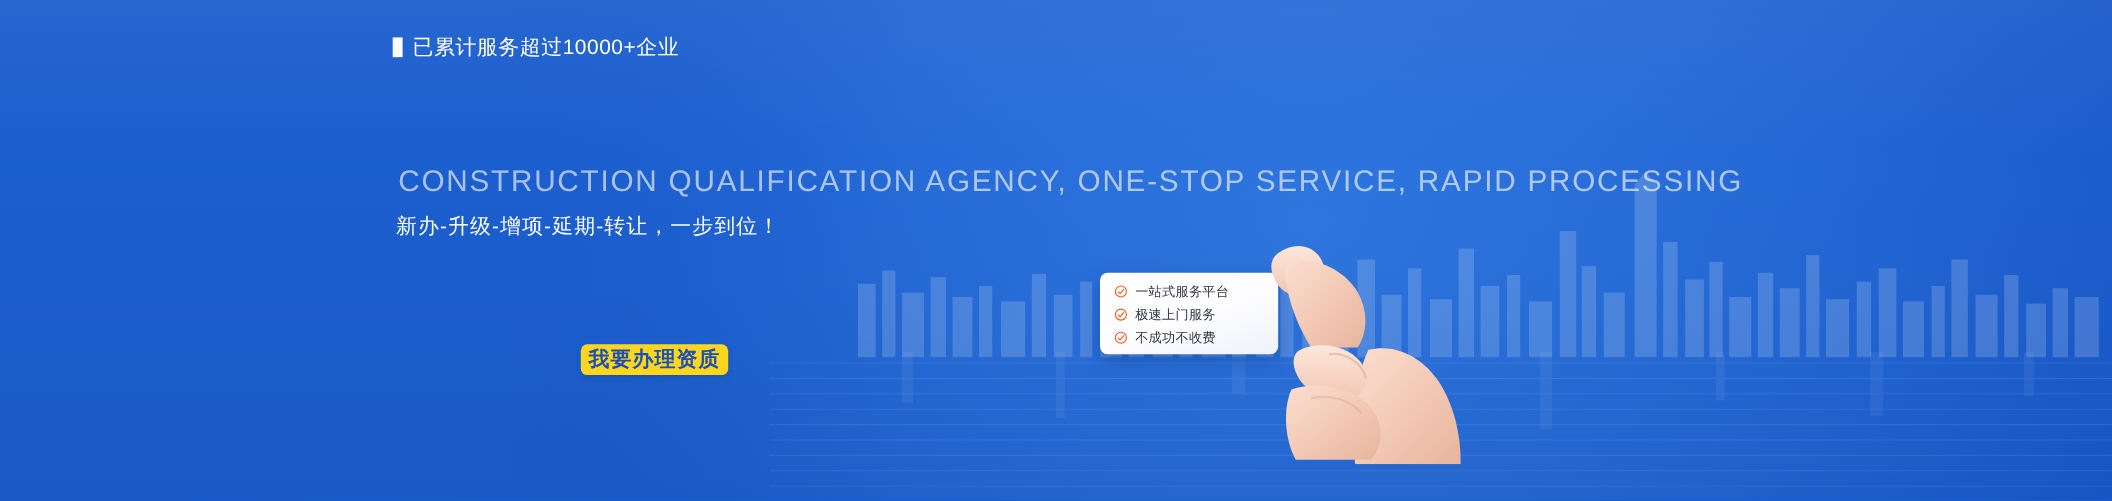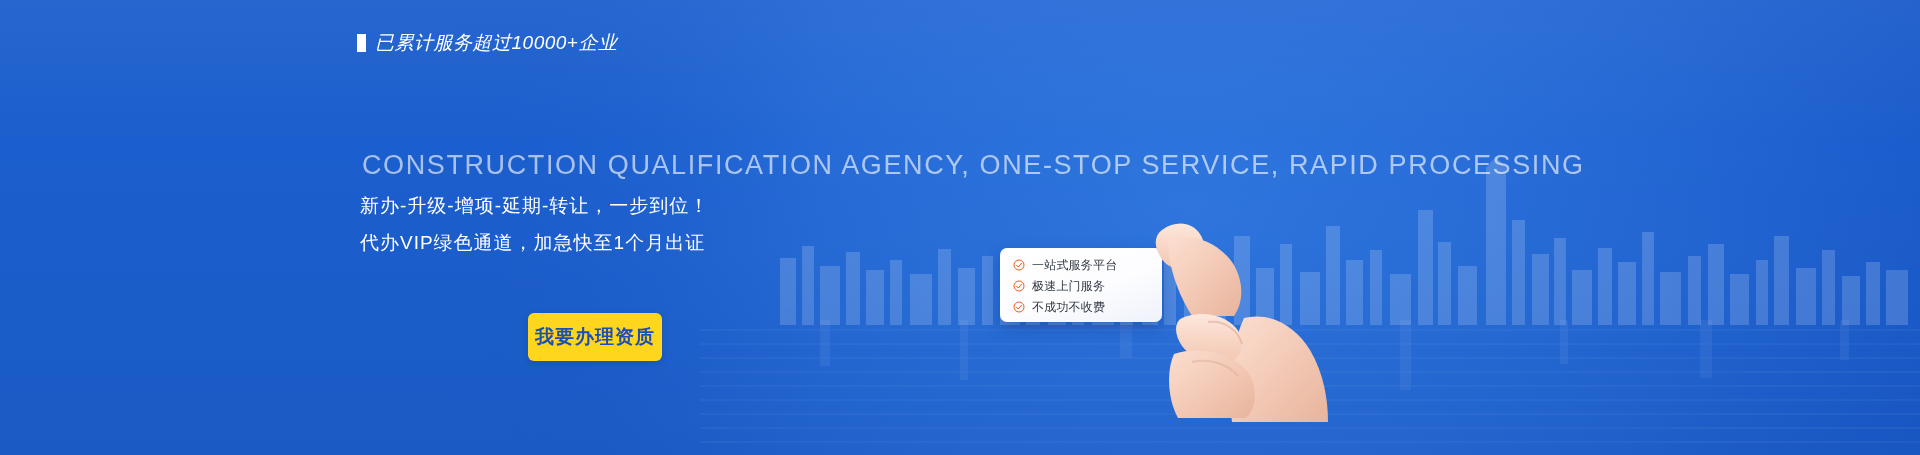--- a/index.html
+++ b/index.html
@@ -31,21 +31,21 @@
   }
   .bg-sheen{
     position:absolute;left:0;top:0;width:1920px;height:455px;
     background:linear-gradient(180deg, rgba(255,255,255,.05) 0%, rgba(255,255,255,0) 32%, rgba(0,0,0,.04) 100%);
     pointer-events:none;
   }
 
   
   .eyebrow{
     position:absolute;left:357px;top:30px;
-    display:flex;align-items:center;gap:9px;font-style:italic;
+    display:flex;align-items:center;gap:9px;
   }
   .eyebrow-bullet{
     width:9px;height:18px;background:#ffffff;display:block;
   }
   .eyebrow-text{
     color:#ffffff;font-size:19px;letter-spacing:.5px;font-weight:400;
     white-space:nowrap;
   }
 
   
@@ -69,21 +69,21 @@
   .body-line{
     position:absolute;left:360px;
     color:#ffffff;font-size:19px;letter-spacing:1px;white-space:nowrap;
   }
   .body-line-1{top:193px;}
   .body-line-2{top:230px;}
 
   
   .cta{
     position:absolute;left:528px;top:313px;
-    width:134px;height:48px;
+    width:134px;height:28px;
     background:#ffd61e;border:none;border-radius:6px;
     color:#1b4fb5;font-size:19px;font-weight:bold;letter-spacing:1px;
     display:flex;align-items:center;justify-content:center;
     cursor:pointer;font-family:inherit;
     box-shadow:0 2px 6px rgba(0,0,0,.12);
   }
 
   
   .card-wrap{position:absolute;left:1000px;top:248px;width:320px;height:120px;}
   .feature-card{
@@ -197,21 +197,20 @@
 
   <div class="eyebrow">
     <span class="eyebrow-bullet"></span>
     <span class="eyebrow-text">已累计服务超过10000+企业</span>
   </div>
 
 
   <div class="subtitle-en">CONSTRUCTION QUALIFICATION AGENCY, ONE-STOP SERVICE, RAPID PROCESSING</div>
 
   <div class="body-line body-line-1">新办-升级-增项-延期-转让，一步到位！</div>
-  <div class="body-line body-line-2">代办VIP绿色通道，加急快至1个月出证</div>
 
   <button class="cta">我要办理资质</button>
 
   <div class="card-wrap">
 
     <div class="feature-card">
 
       <div class="feature-item">
         <svg class="check-icon" viewBox="0 0 24 24">
           <circle cx="12" cy="12" r="10" fill="none" stroke="#f05a1e" stroke-width="2"></circle>

